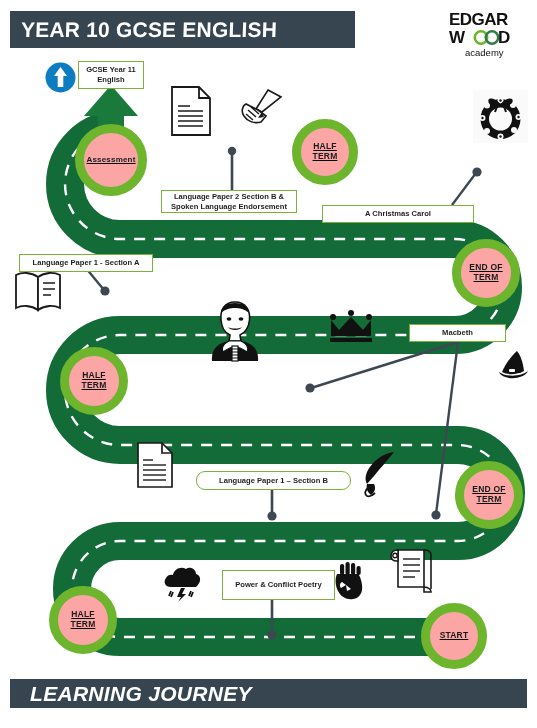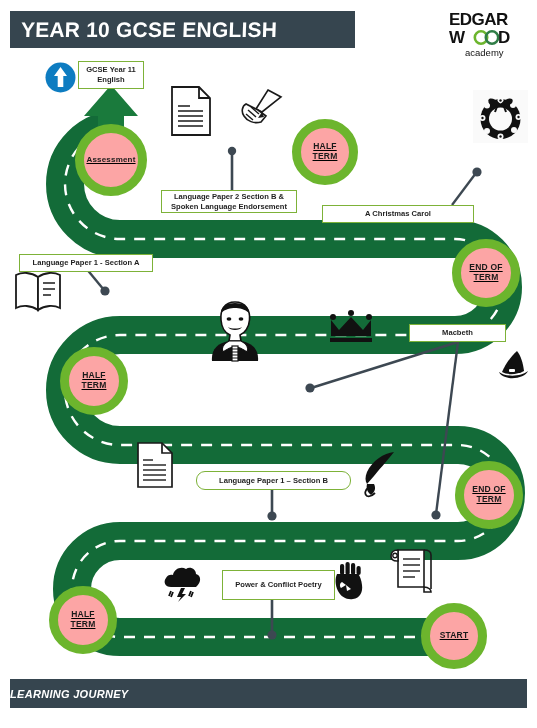--- a/index.html
+++ b/index.html
@@ -11,22 +11,22 @@
       background:#36454f;display:flex;align-items:center;}
   #header-title{color:#ffffff;font-size:21px;font-weight:bold;letter-spacing:.2px;
       padding-left:11px;white-space:nowrap;font-style:normal;
       transform:skewX(-2deg);}
   #logo{position:absolute;left:447px;top:8px;width:84px;height:52px;}
   #logo svg{display:block;}
 
   
   #footer-bar{position:absolute;left:10px;top:679px;width:517px;height:29px;
       background:#36454f;display:flex;align-items:center;}
-  #footer-title{color:#ffffff;font-size:11px;font-weight:bold;font-style:italic;
-      padding-left:0;letter-spacing:.3px;}
+  #footer-title{color:#ffffff;font-size:21px;font-weight:bold;font-style:italic;
+      padding-left:20px;letter-spacing:.3px;}
 
   
   #road-layer{position:absolute;left:0;top:0;width:537px;height:728px;}
 
   
   .ring{position:absolute;border-radius:50%;background:#fca5a5;
         border:9px solid #6cb52d;display:flex;align-items:center;
         justify-content:center;text-align:center;box-sizing:border-box;text-decoration:underline;}
   .ring span{font-size:8px;font-weight:bold;color:#1a1a1a;line-height:1.15;
         letter-spacing:.2px;}

